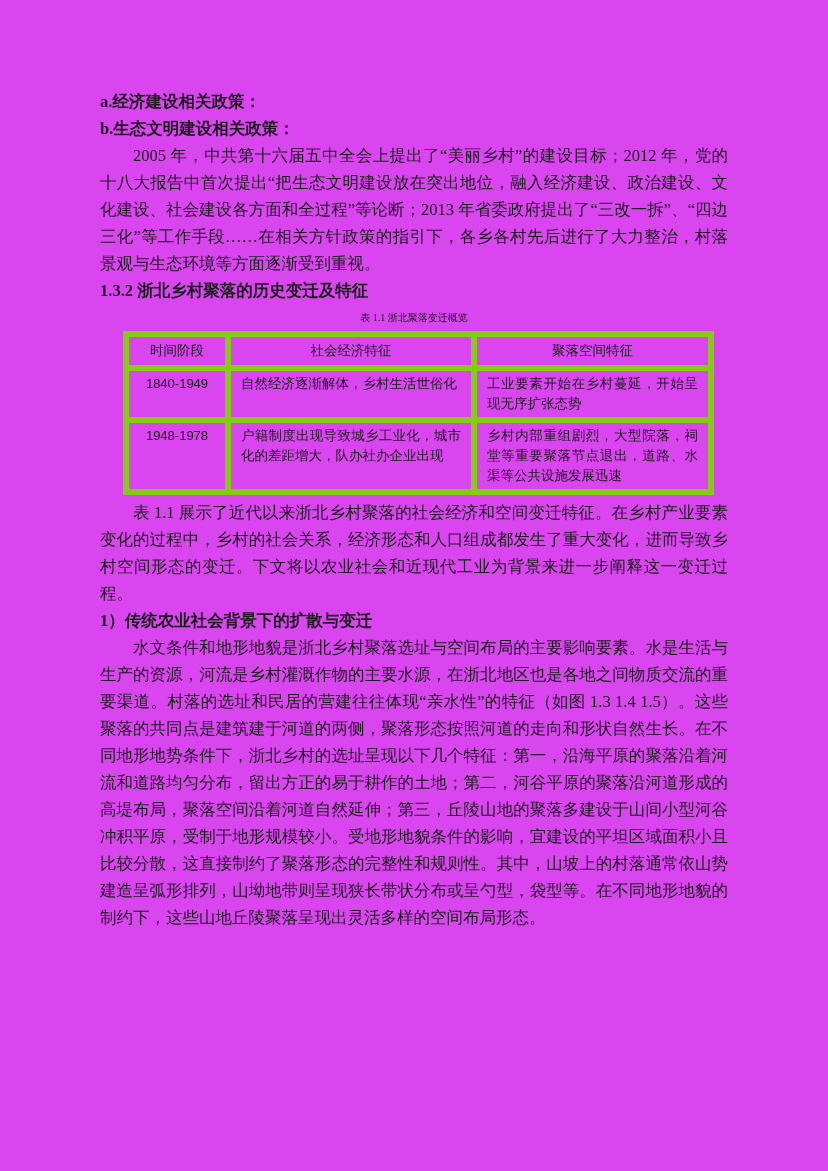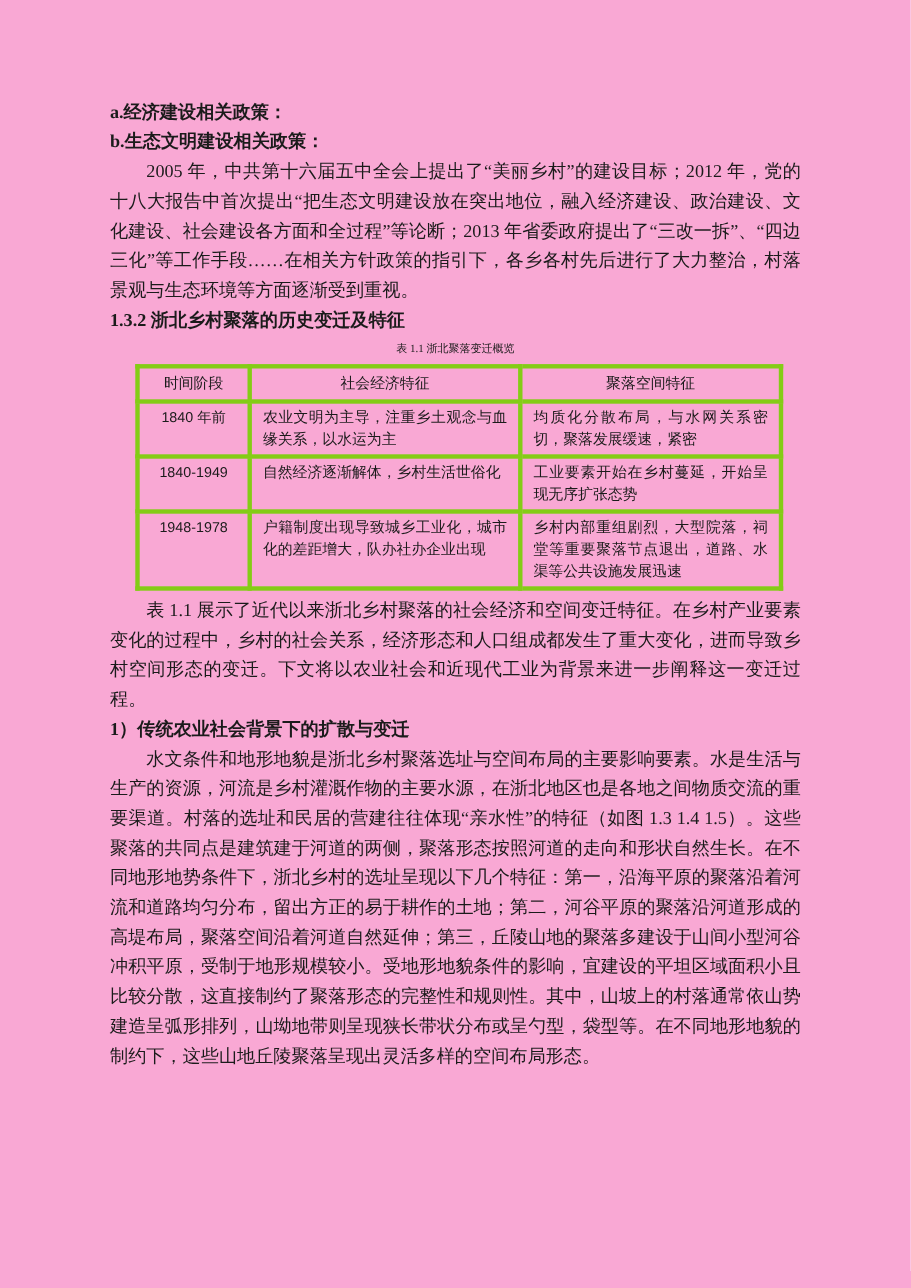--- a/index.html
+++ b/index.html
@@ -5,21 +5,21 @@
   html, body {
     margin: 0;
     padding: 0;
     background: #ffffff;
   }
   .page {
     position: relative;
     width: 828px;
     height: 1171px;
     margin: 0 auto;
-    background: #f9a8d4;
+    background: #d946ef;
     box-sizing: border-box;
     padding: 88px 100px 0 100px;
     font-family: "Liberation Serif", "DejaVu Serif", serif;
     color: #1b1b1b;
     overflow: hidden;
   }
   .doc-heading {
     font-size: 16.5px;
     line-height: 27px;
     font-weight: bold;
@@ -46,21 +46,21 @@
     width: 585px;
     margin: 0 0 4px 23px;
     font-size: 13.5px;
     line-height: 20px;
   }
   table.change-table col.c-period { width: 102px; }
   table.change-table col.c-socio  { width: 246px; }
   table.change-table col.c-space  { width: 237px; }
   table.change-table th,
   table.change-table td {
-    border: 4px solid #84cc16;
+    border: 6px solid #84cc16;
     vertical-align: top;
     box-sizing: border-box;
   }
   table.change-table th {
     font-weight: normal;
     text-align: center;
     padding: 4px 4px;
   }
   table.change-table td {
     padding: 3px 10px;
@@ -96,25 +96,20 @@
     </colgroup>
     <thead>
       <tr>
         <th>时间阶段</th>
         <th>社会经济特征</th>
         <th>聚落空间特征</th>
       </tr>
     </thead>
     <tbody>
       <tr>
-        <td class="period-cell">1840 年前</td>
-        <td>农业文明为主导，注重乡土观念与血缘关系，以水运为主</td>
-        <td>均质化分散布局，与水网关系密切，聚落发展缓速，紧密</td>
-      </tr>
-      <tr>
         <td class="period-cell">1840-1949</td>
         <td>自然经济逐渐解体，乡村生活世俗化</td>
         <td>工业要素开始在乡村蔓延，开始呈现无序扩张态势</td>
       </tr>
       <tr>
         <td class="period-cell">1948-1978</td>
         <td>户籍制度出现导致城乡工业化，城市化的差距增大，队办社办企业出现</td>
         <td>乡村内部重组剧烈，大型院落，祠堂等重要聚落节点退出，道路、水渠等公共设施发展迅速</td>
       </tr>
     </tbody>

